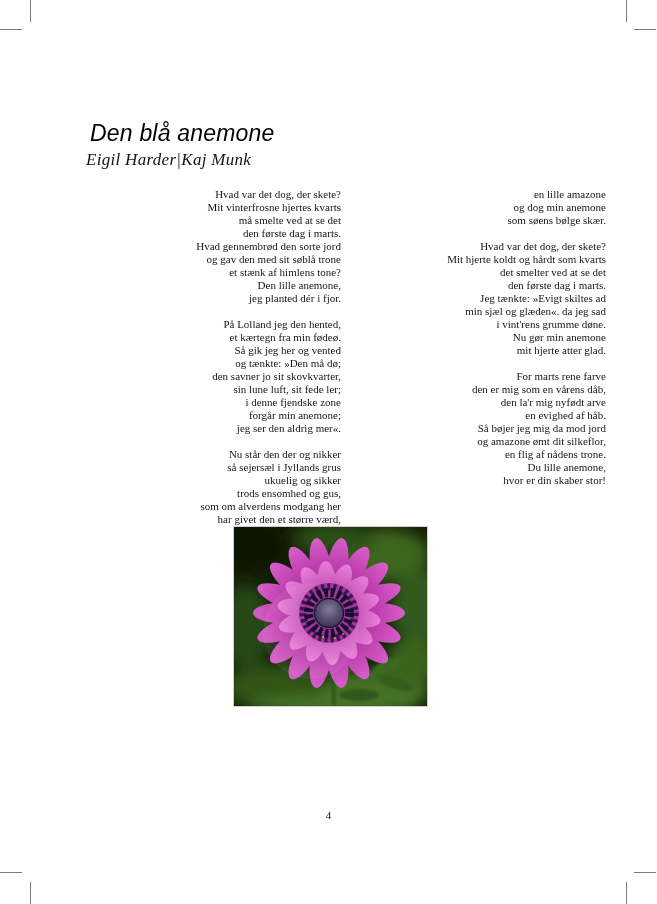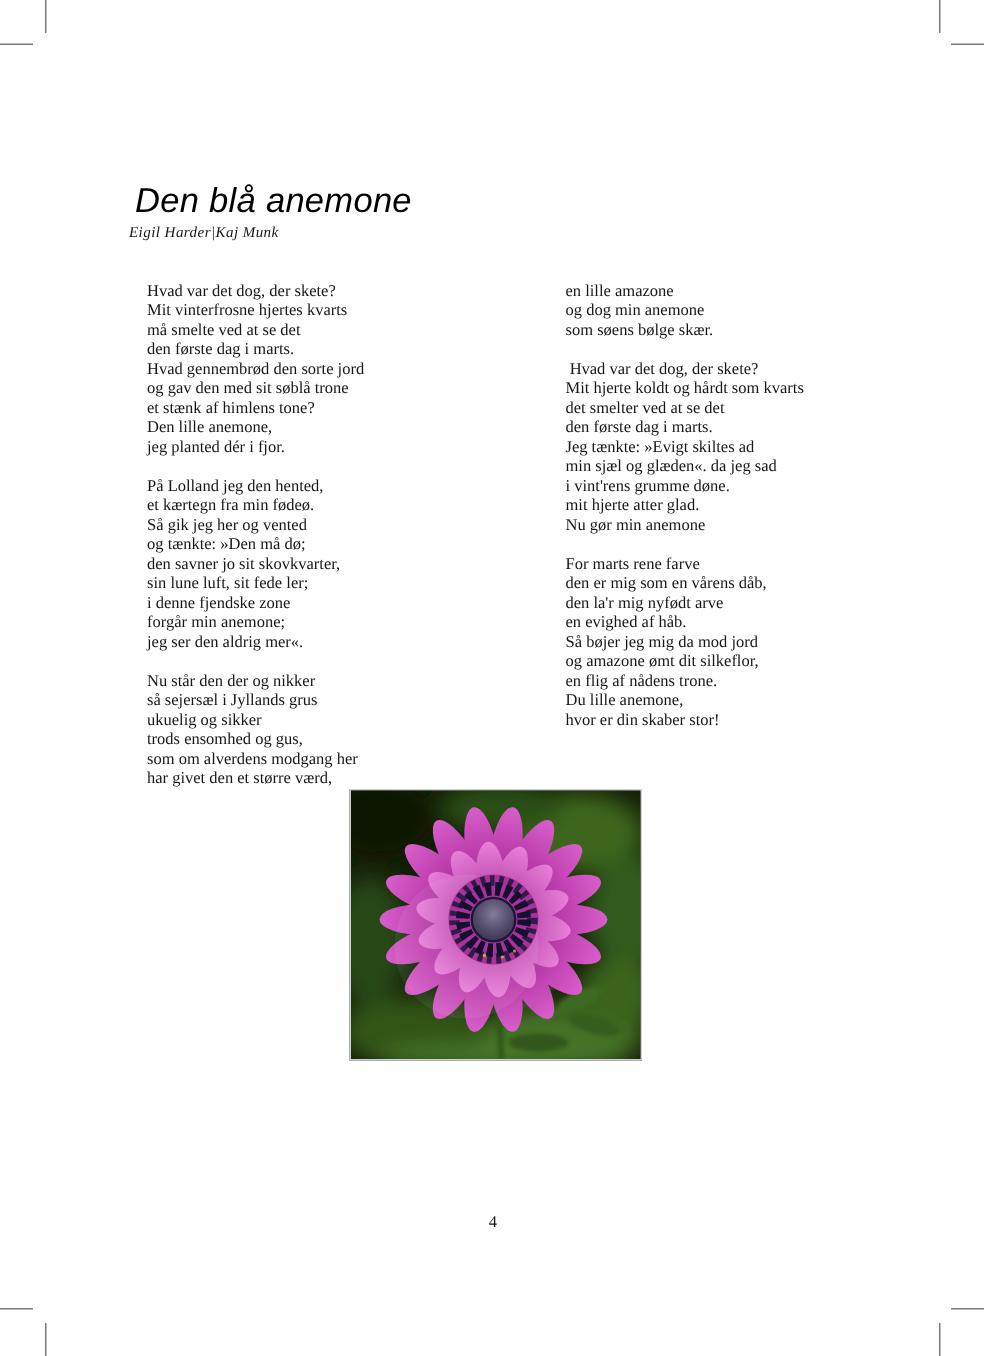--- a/index.html
+++ b/index.html
@@ -16,28 +16,28 @@
   .m-bl-v { left:30px; top:882px; }   .m-bl-h { left:0; top:872px; }
   .m-br-v { left:626px; top:882px; }  .m-br-h { left:634px; top:872px; width:23px; }
 
   .title {
     position:absolute; left:86px; top:116px; margin:4px;
     font-family:"Liberation Sans", sans-serif;
     font-size:23px; font-weight:400; color:#000; letter-spacing:0.2px;font-style:italic;
   }
   .author {
     position:absolute; left:86px; top:150px;
-    font-style:italic; font-size:10px; color:#141414; letter-spacing:0.3px;
+    font-style:italic; font-size:17px; color:#141414; letter-spacing:0.3px;
   }
   .col {
     position:absolute; top:188px; font-size:11px; line-height:13px; color:#161616;
   }
   .col-left  { left:86px;  width:255px; }
-  .col-right { left:365px; width:255px;font-family:Liberation Serif, serif; }
-  .stanza { margin:0 0 13px 12px; }
+  .col-right { left:351px; width:255px;font-family:Liberation Serif, serif; }
+  .stanza { margin:0 0 13px 12px;text-align:right; }
   .poem-line { white-space:pre; }
 
   figure.photo {
     position:absolute; left:233px; top:526px; width:195px; height:181px;
     margin:0; border:1px solid #cfcfcf; box-sizing:border-box; overflow:hidden;
     background:#142008;
   }
   figure.photo svg { display:block; width:100%; height:100%; }
 
   .page-number {
@@ -101,22 +101,22 @@
         <div class="poem-line">som søens bølge skær.</div>
       </div>
       <div class="stanza">
         <div class="poem-line"> Hvad var det dog, der skete?</div>
         <div class="poem-line">Mit hjerte koldt og hårdt som kvarts</div>
         <div class="poem-line">det smelter ved at se det</div>
         <div class="poem-line">den første dag i marts.</div>
         <div class="poem-line">Jeg tænkte: »Evigt skiltes ad</div>
         <div class="poem-line">min sjæl og glæden«. da jeg sad</div>
         <div class="poem-line">i vint'rens grumme døne.</div>
+        <div class="poem-line">Nu gør min anemone</div>
         <div class="poem-line">mit hjerte atter glad.</div>
-        <div class="poem-line">Nu gør min anemone</div>
       </div>
       <div class="stanza">
         <div class="poem-line">For marts rene farve</div>
         <div class="poem-line">den er mig som en vårens dåb,</div>
         <div class="poem-line">den la'r mig nyfødt arve</div>
         <div class="poem-line">en evighed af håb.</div>
         <div class="poem-line">Så bøjer jeg mig da mod jord</div>
         <div class="poem-line">og amazone ømt dit silkeflor,</div>
         <div class="poem-line">en flig af nådens trone.</div>
         <div class="poem-line">Du lille anemone,</div>

